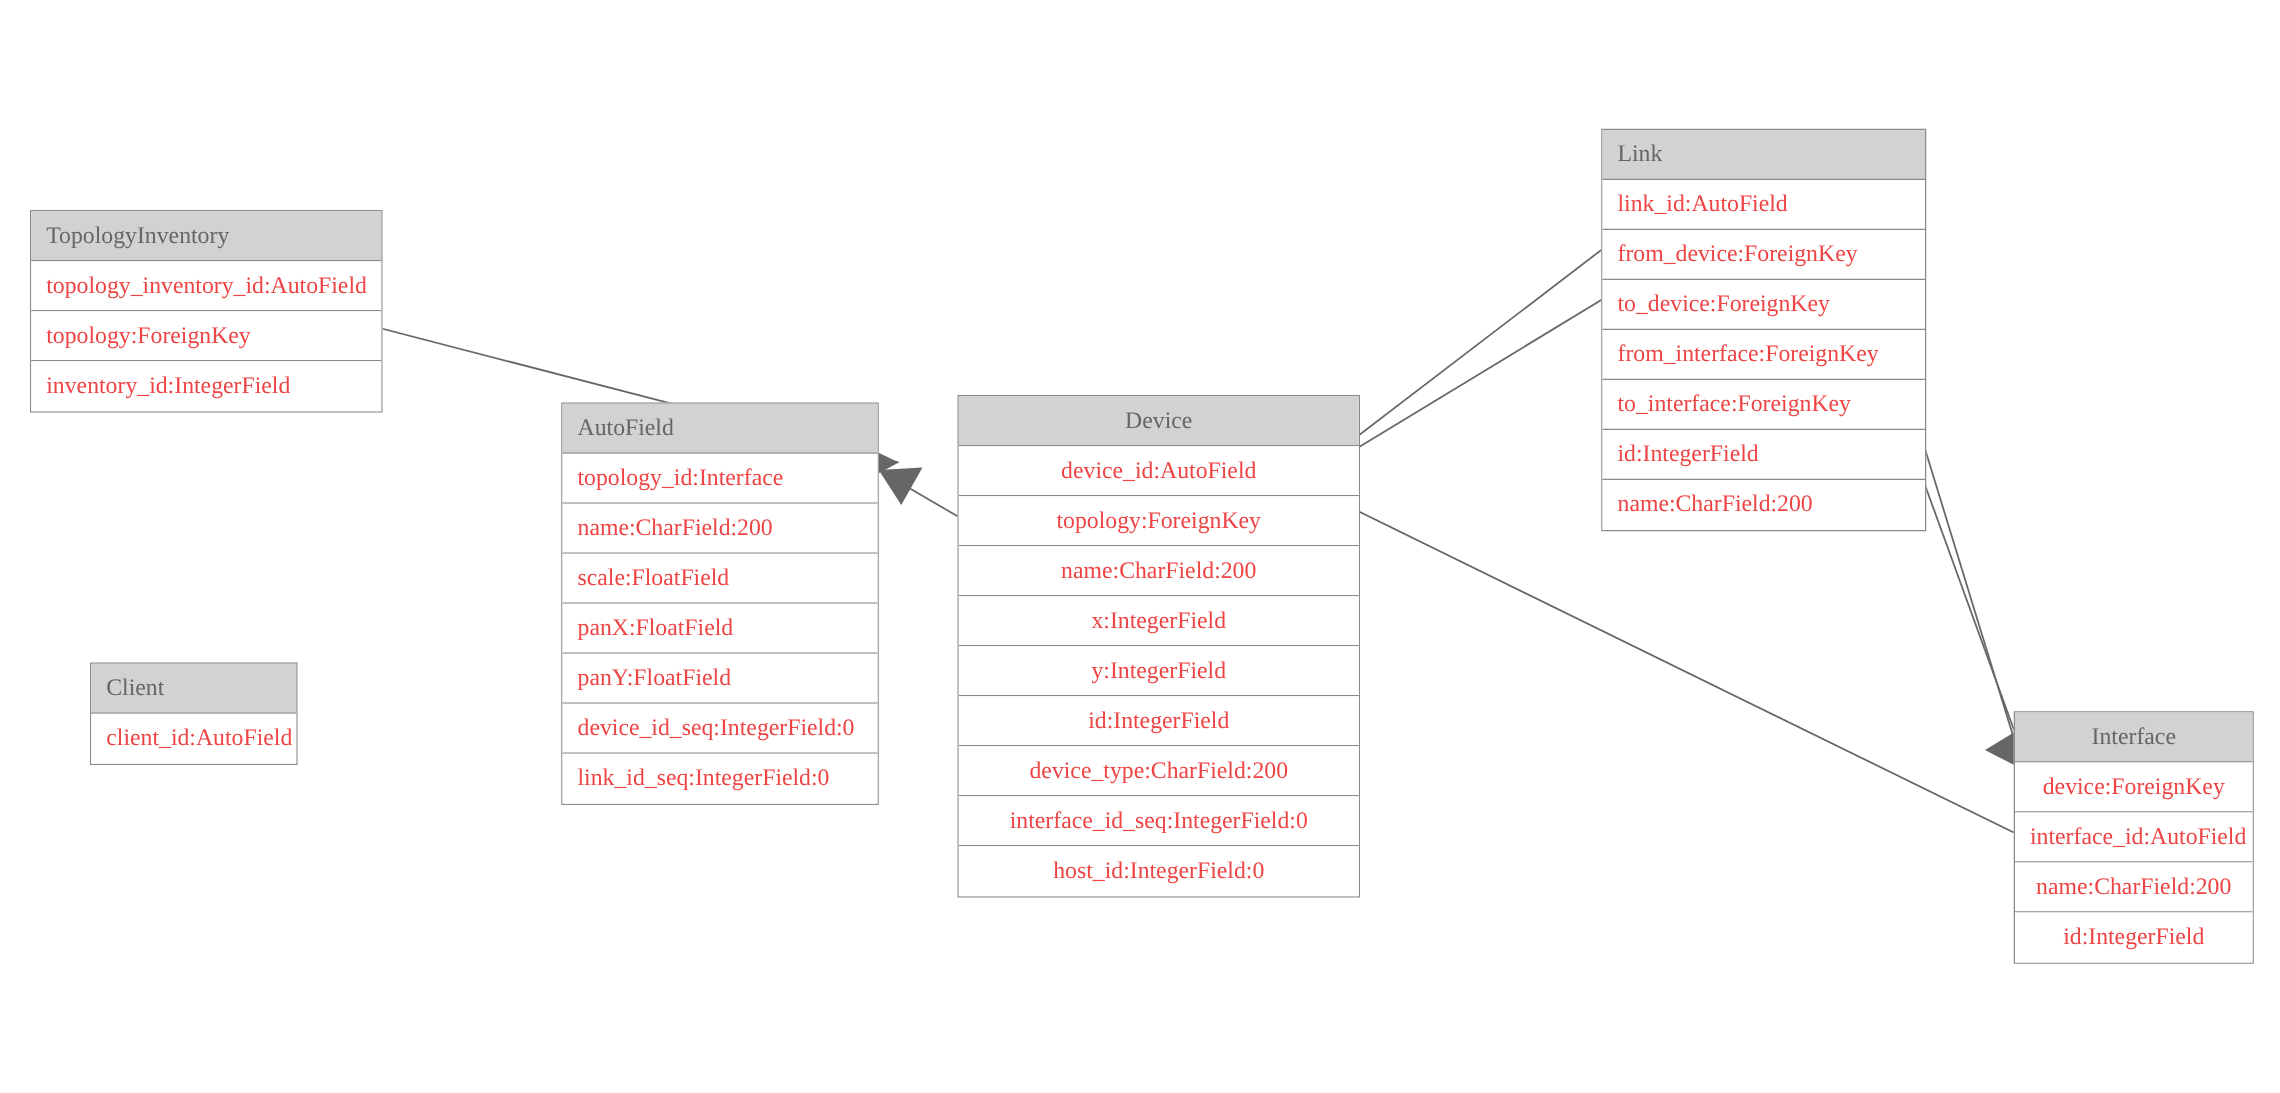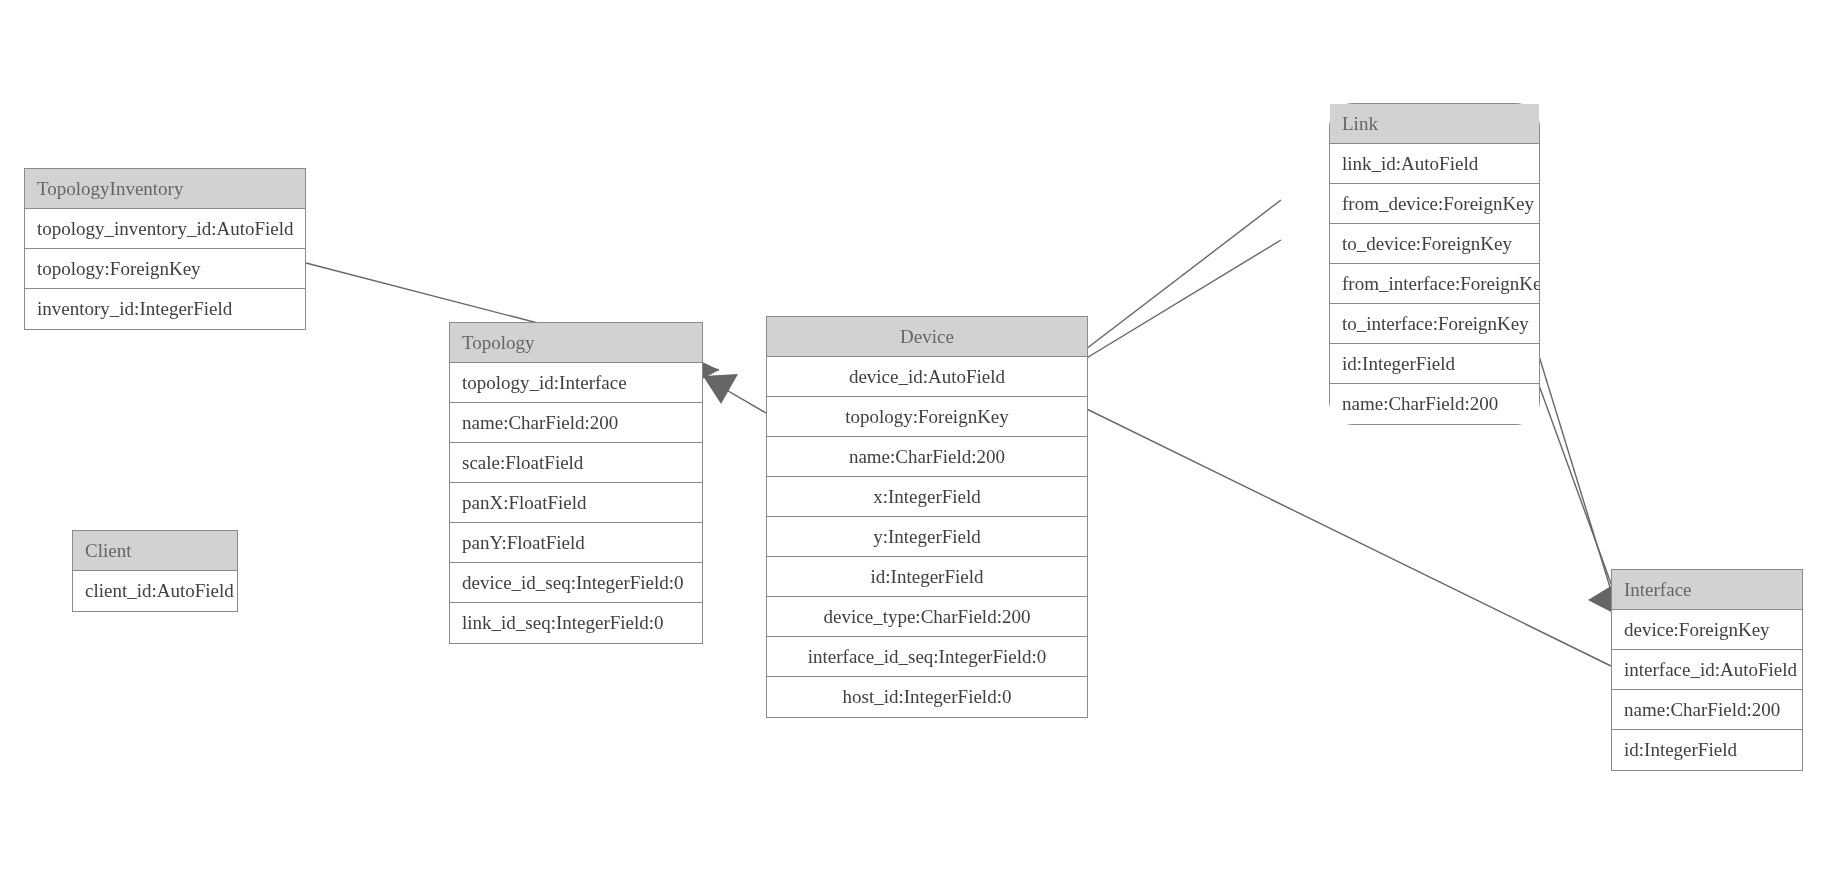--- a/index.html
+++ b/index.html
@@ -44,21 +44,21 @@
     font-size: 19px;
     padding: 0 12px;
     white-space: nowrap;
     overflow: hidden;
   }
   .entity-field {
     box-sizing: border-box;
     height: 40px;
     line-height: 40px;
     border-bottom: 1px solid #8a8a8a;
-    color: #404040;
+    color: #ef4444;
     font-size: 19px;
     padding: 0 12px;
     white-space: nowrap;
     overflow: hidden;
     background: #ffffff;
   }
   .entity-field:last-child {
     border-bottom: none;
   }
 </style>
@@ -87,21 +87,21 @@
   </svg>
 
   <div id="entity-layer">
       <div class="entity" style="left: 24px; top: 168px; width: 282px;">
         <div class="entity-header">TopologyInventory</div>
         <div class="entity-field">topology_inventory_id:AutoField</div>
         <div class="entity-field">topology:ForeignKey</div>
         <div class="entity-field">inventory_id:IntegerField</div>
       </div>
       <div class="entity" style="left: 449px; top: 322px; width: 254px;">
-        <div class="entity-header">Topology</div>
+        <div class="entity-header">AutoField</div>
         <div class="entity-field">topology_id:Interface</div>
         <div class="entity-field">name:CharField:200</div>
         <div class="entity-field">scale:FloatField</div>
         <div class="entity-field">panX:FloatField</div>
         <div class="entity-field">panY:FloatField</div>
         <div class="entity-field">device_id_seq:IntegerField:0</div>
         <div class="entity-field">link_id_seq:IntegerField:0</div>
       </div>
       <div class="entity" style="left: 72px; top: 530px; width: 166px;">
         <div class="entity-header">Client</div>
@@ -112,31 +112,31 @@
         <div class="entity-field">device_id:AutoField</div>
         <div class="entity-field">topology:ForeignKey</div>
         <div class="entity-field">name:CharField:200</div>
         <div class="entity-field">x:IntegerField</div>
         <div class="entity-field">y:IntegerField</div>
         <div class="entity-field">id:IntegerField</div>
         <div class="entity-field">device_type:CharField:200</div>
         <div class="entity-field">interface_id_seq:IntegerField:0</div>
         <div class="entity-field">host_id:IntegerField:0</div>
       </div>
-      <div class="entity" style="left: 1329px; top: 103px; width: 211px; border-radius: 24px;">
+      <div class="entity" style="left: 1281px; top: 103px; width: 260px;">
         <div class="entity-header">Link</div>
         <div class="entity-field">link_id:AutoField</div>
         <div class="entity-field">from_device:ForeignKey</div>
         <div class="entity-field">to_device:ForeignKey</div>
         <div class="entity-field">from_interface:ForeignKey</div>
         <div class="entity-field">to_interface:ForeignKey</div>
         <div class="entity-field">id:IntegerField</div>
         <div class="entity-field">name:CharField:200</div>
       </div>
-      <div class="entity" style="left: 1611px; top: 569px; width: 192px;">
+      <div class="entity" style="left: 1611px; top: 569px; width: 192px; text-align: center;">
         <div class="entity-header">Interface</div>
         <div class="entity-field">device:ForeignKey</div>
         <div class="entity-field">interface_id:AutoField</div>
         <div class="entity-field">name:CharField:200</div>
         <div class="entity-field">id:IntegerField</div>
       </div>
     </div>
 
 </div>
 

